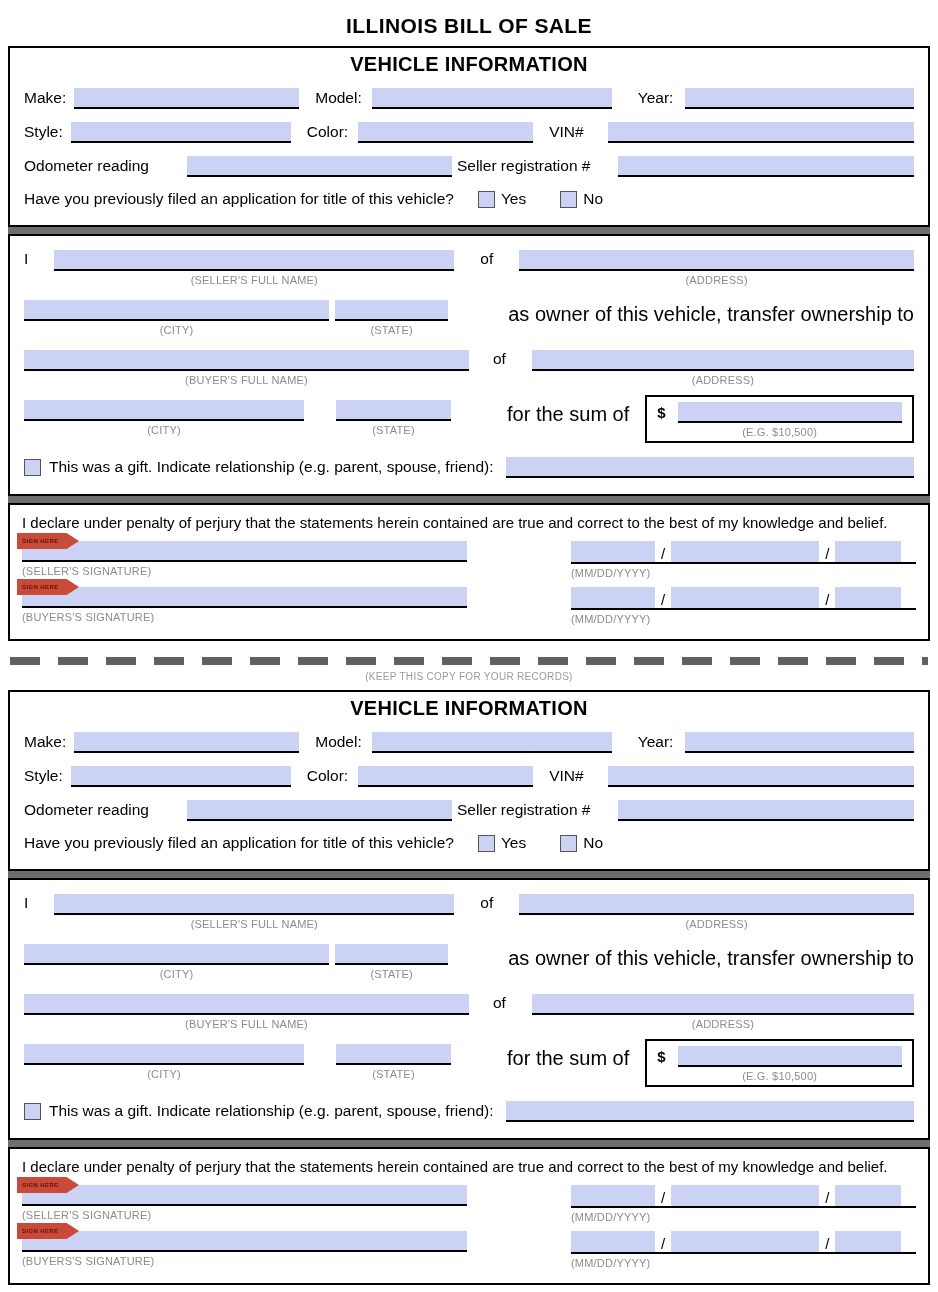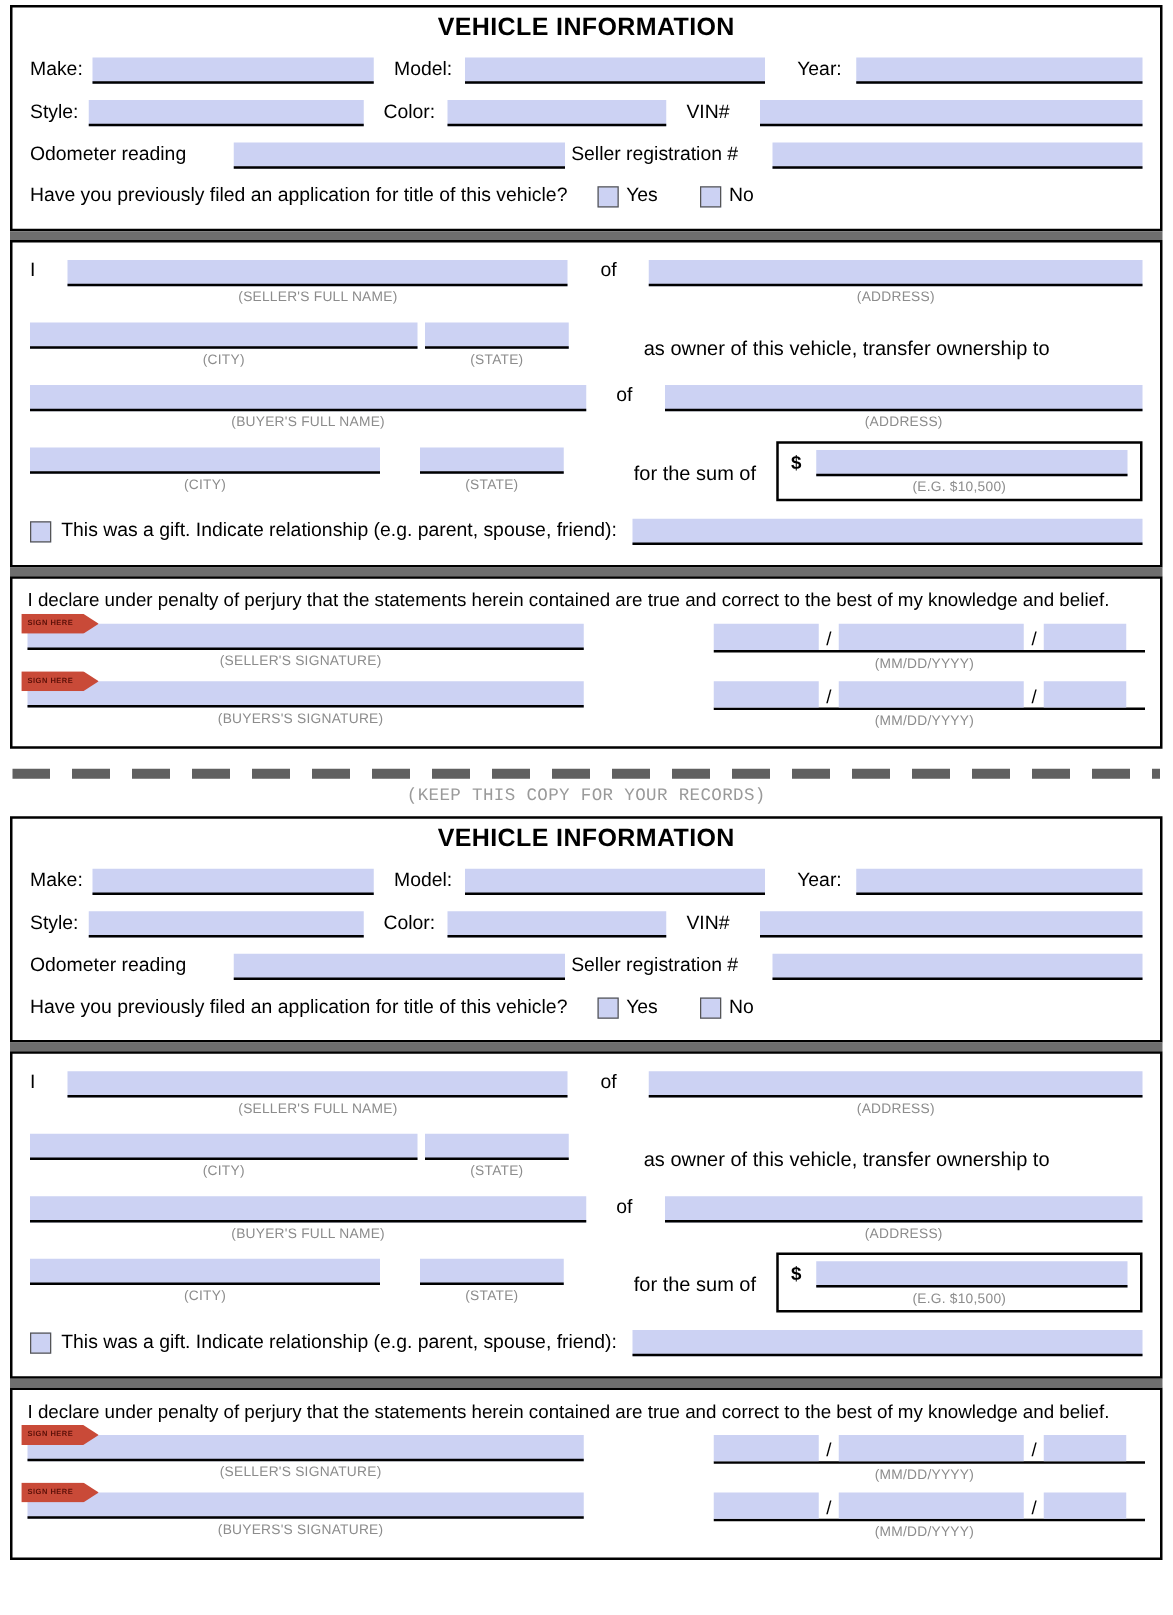--- a/index.html
+++ b/index.html
@@ -19,21 +19,21 @@
   .section-header {
     text-align:center; font-size:20px; font-weight:bold;
     padding:5px 0 2px; letter-spacing:.3px;
   }
 
   
   .vrow { display:flex; align-items:flex-end; padding:0 14px; margin:10px 0 13px; }
   .trow { display:flex; align-items:flex-start; padding:0 14px; margin-top:14px; }
   .trow.bottomalign { align-items:flex-end; }
   .lbl { font-size:15.5px; white-space:nowrap; margin-bottom:2px; }
-  .inline-text { font-size:16px; white-space:nowrap; margin-top:13px; }
+  .inline-text { font-size:20px; white-space:nowrap; margin-top:3px; }
 
   
   .field {
     background:var(--field_bg,#ccd2f3);
     border:none; border-bottom:2px solid #000;
     height:21px; font-size:14px; padding:0 4px; outline:none;
     font-family:inherit; min-width:0; border-radius:0;
   }
   .full { width:100%; }
   .grow { flex:1 1 auto; }
@@ -41,21 +41,21 @@
     width:17px; height:17px; flex:none; display:inline-block;
     background:var(--field_bg,#ccd2f3); border:1.5px solid #555;
     margin-bottom:2px; cursor:pointer;
   }
 
   .fcol { display:flex; flex-direction:column; }
   .caption {
     color:var(--caption_gray,#8c8c8c); font-size:11px;
     text-align:center; margin-top:3px; letter-spacing:.2px; white-space:nowrap;
   }
-  .caption.right { text-align:center; padding-right:8px; }
+  .caption.right { text-align:left; padding-right:8px; }
 
   
   .w115{width:115px}.w175{width:175px}.w220{width:220px}.w225{width:225px}
   .w240{width:240px}.w265{width:265px}.w280{width:280px}.w310{width:310px}
   .w400{width:400px}.w445{width:445px}
   
   .ml6{margin-left:6px}.ml8{margin-left:8px}.ml10{margin-left:10px}.ml12{margin-left:12px}
   .ml16{margin-left:16px}.ml20{margin-left:5px}.ml24{margin-left:24px}.ml26{margin-left:26px}
   .ml28{margin-left:28px}.ml30{margin-left:16px}.ml32{margin-left:32px}.ml34{margin-left:34px}
   .ml38{margin-left:38px}.ml56{margin-left:56px}.ml60{margin-left:60px}
@@ -91,28 +91,29 @@
   .date-group .field { border-bottom:none; }
   .d1{width:84px}.d2{width:148px}.d3{width:66px}
   .slash { font-size:15px; padding:0 6px; }
 
   
   .tear-line {
     height:8px; margin:16px 2px 6px;
     background:repeating-linear-gradient(90deg,#606060 0 30px,transparent 30px 48px);
   }
   .keep-note {
-    text-align:center; color:#9a9a9a; font-size:14px;
-    letter-spacing:.3px; margin-bottom:8px;font-family:Liberation Mono, monospace;
+    text-align:center; color:#9a9a9a; font-size:10px;
+    letter-spacing:.3px; margin-bottom:8px;
   }
 </style>
 </head>
 <body>
 
 <div class="page">
+  <h1 class="title">ILLINOIS BILL OF SALE</h1>
   <div id="copies">
   <section class="form-copy">
 
     <div class="box vehicle-box">
       <div class="section-header">VEHICLE INFORMATION</div>
 
       <div class="vrow">
         <span class="lbl">Make:</span>
         <input type="text" class="field w225 ml8" style="">
         <span class="lbl ml30">Model:</span>

